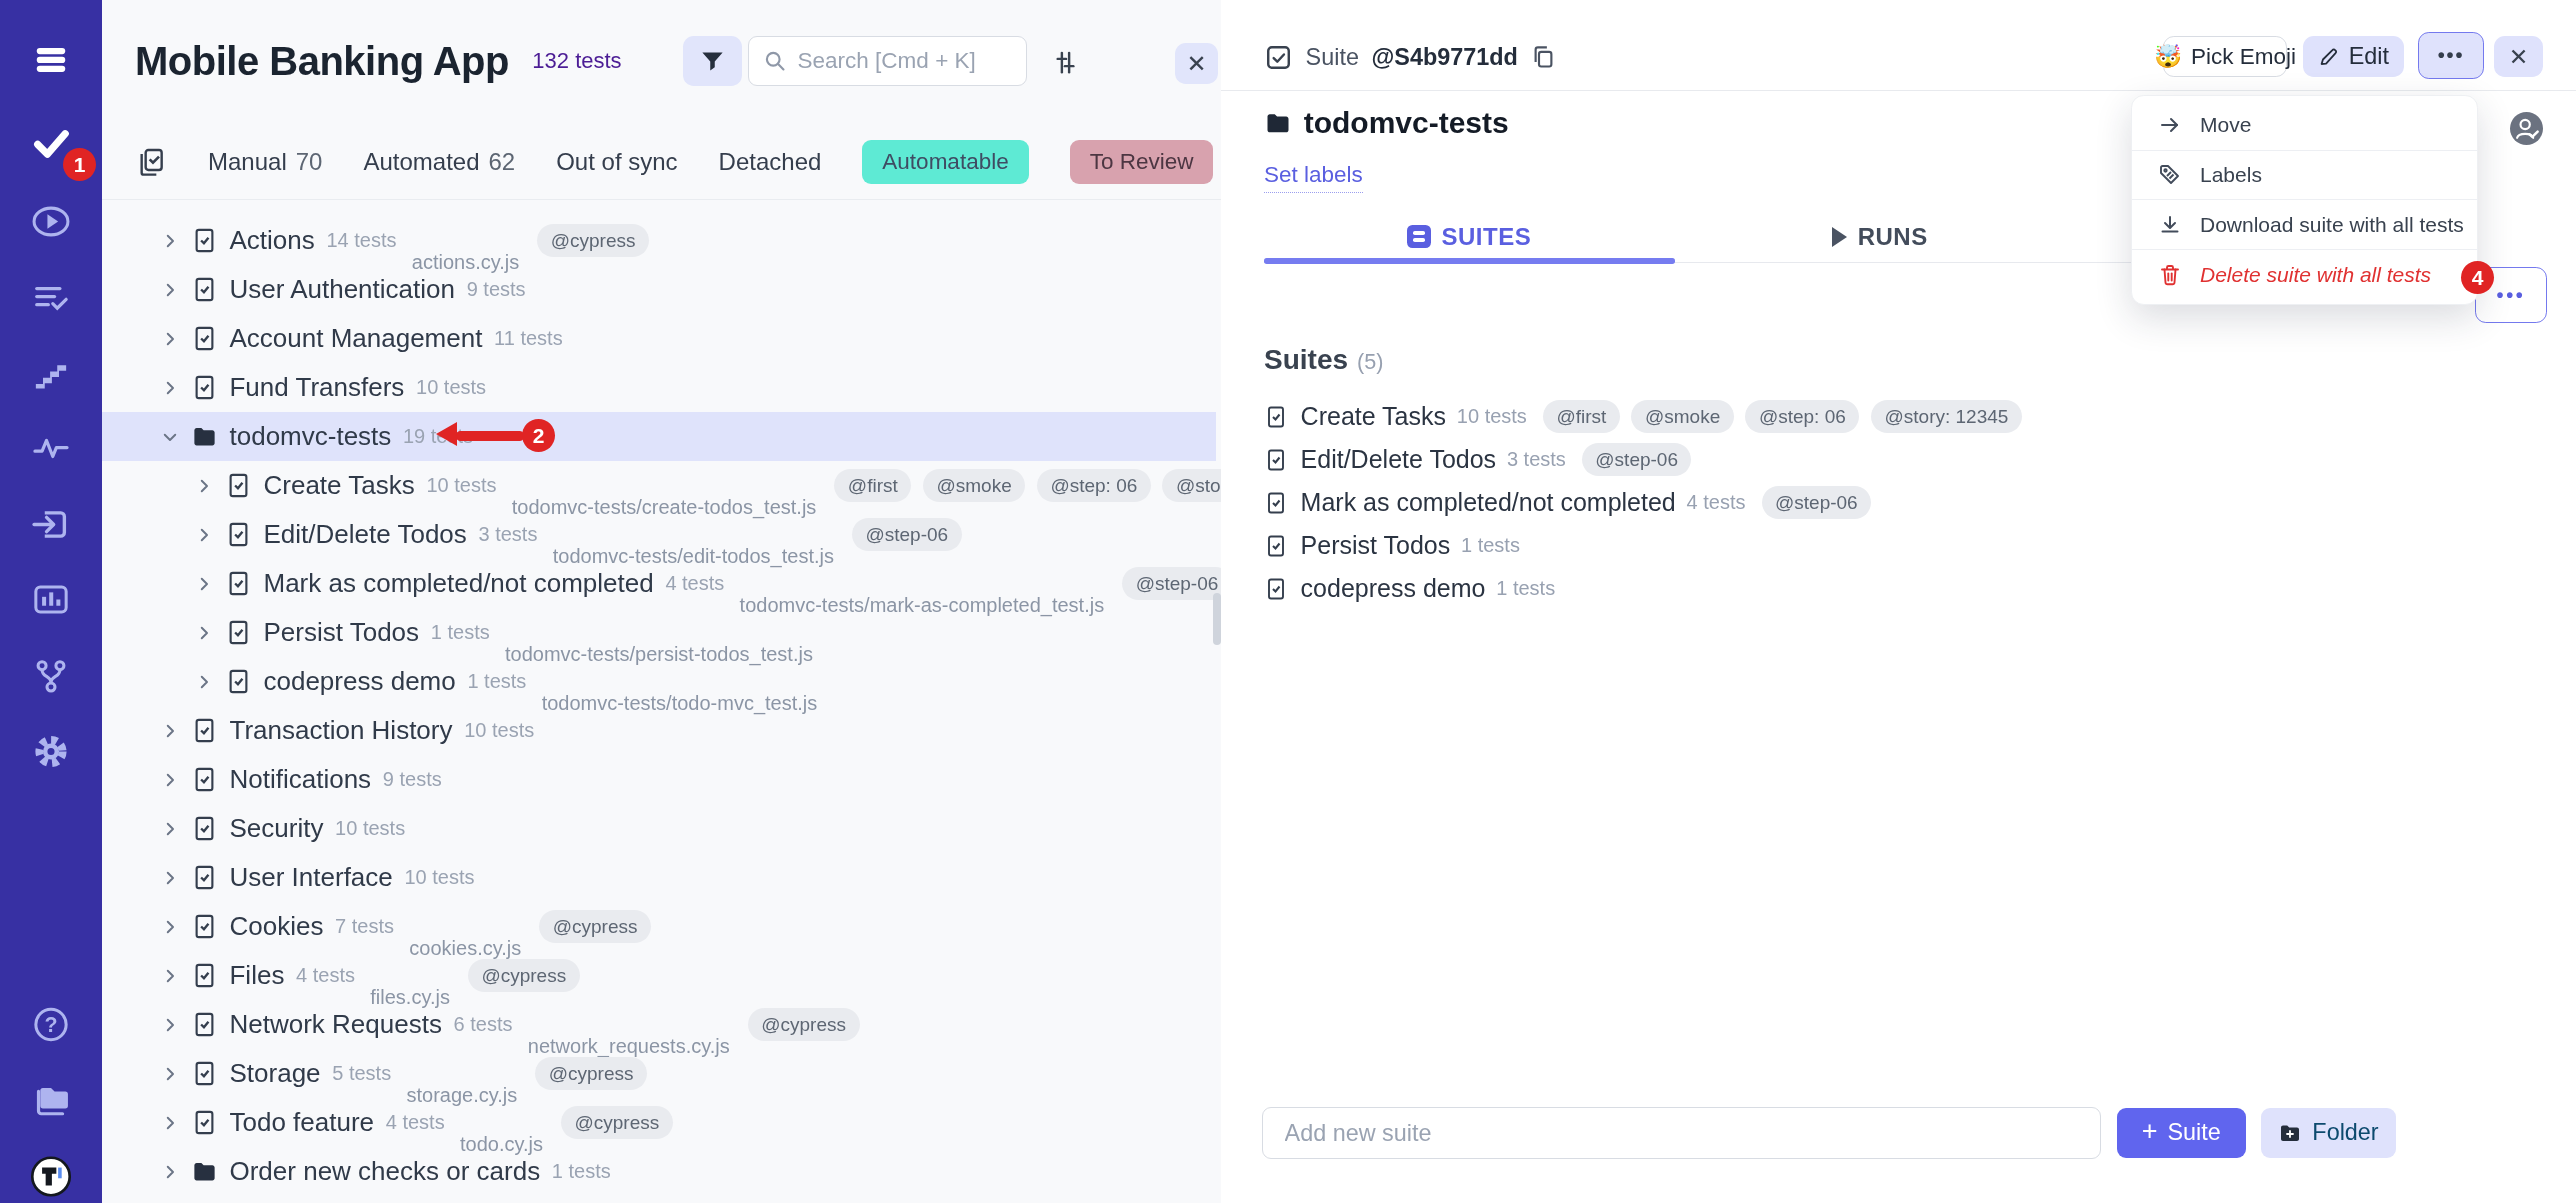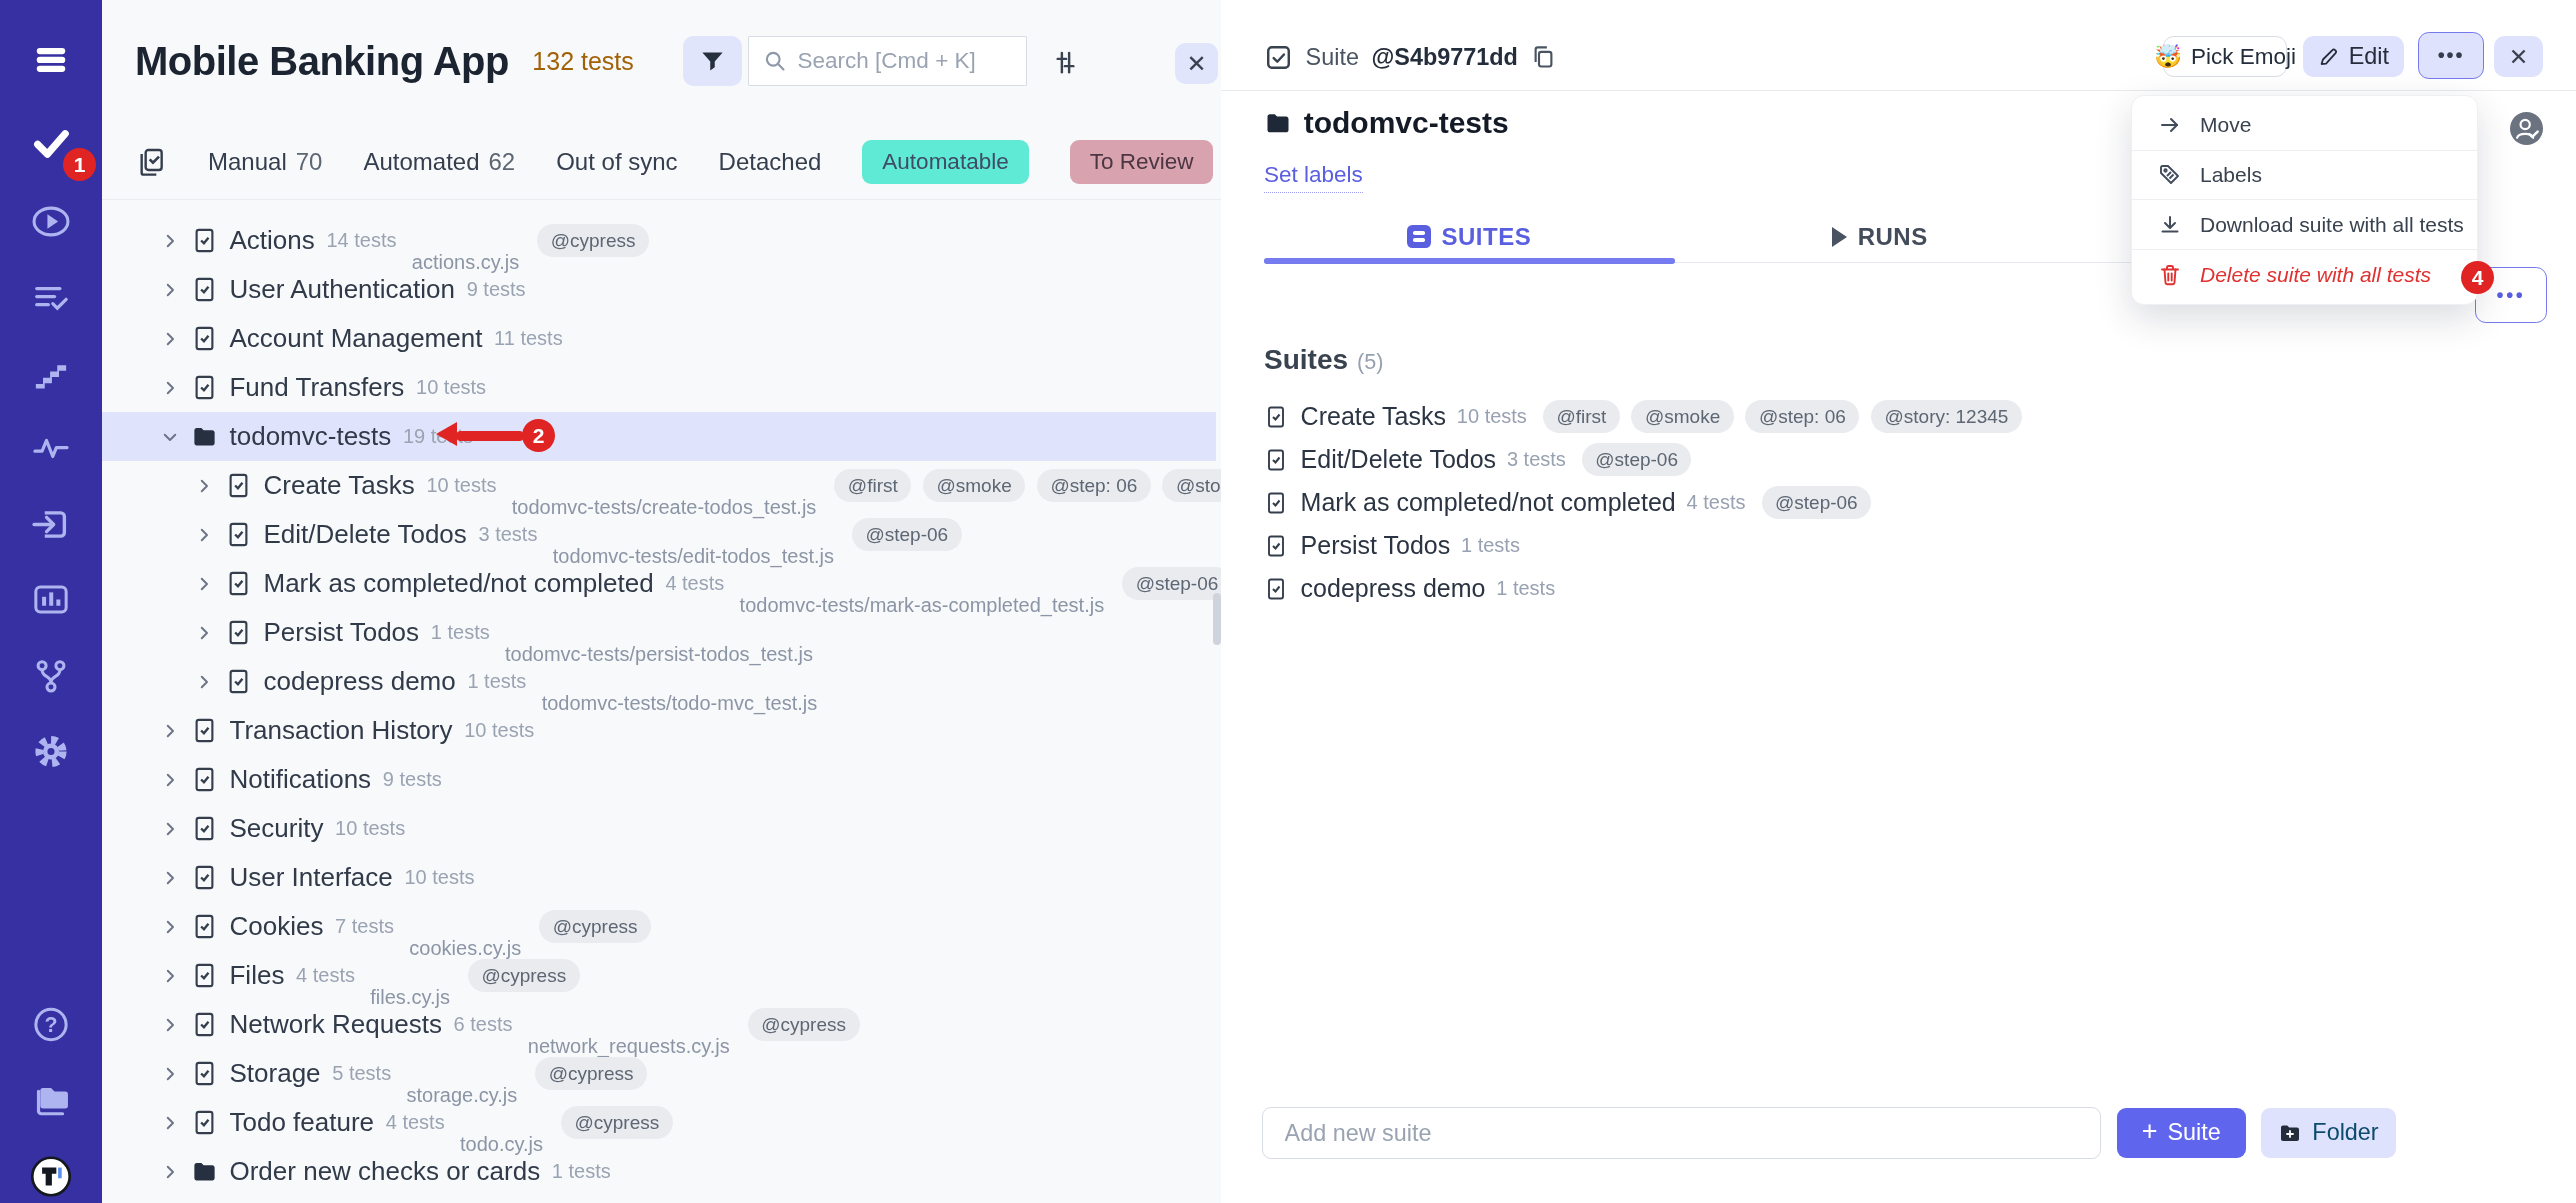--- a/index.html
+++ b/index.html
@@ -10,25 +10,25 @@
   
   #rail { position:absolute; left:0; top:0; width:102px; height:1203px; background:#3730a3; z-index:20; }
   .sb-icon { position:absolute; left:50%; transform:translateX(-50%); width:45px; height:45px;
     display:flex; align-items:center; justify-content:center; }
   .sb-icon svg { width:41px; height:41px; }
 
   
   #left-panel { position:absolute; left:102px; top:0; width:1120px; height:1203px; background:#f8f9fb; }
   #lp-header { position:absolute; left:33px; top:32px; height:58px; display:flex; align-items:center; gap:23.4px; }
   #lp-title { font-size:40px; font-weight:700; color:#1b2430; letter-spacing:-0.5px; }
-  #lp-count { font-size:25px; color:#a16207; }
+  #lp-count { font-size:22px; color:#4c1d95; }
   .sq-btn { position:absolute; border-radius:10.8px; background:#e1e5fb; display:flex; align-items:center; justify-content:center; cursor:pointer; }
   #filter-btn { left:581px; top:36px; width:59px; height:50px; }
   #search-box { position:absolute; left:646px; top:36px; width:279px; height:50px; background:#fff;
-    border:1.8px solid #d8dce3; border-radius:1px; display:flex; align-items:center; padding:0 14.4px; gap:10.8px; }
+    border:1.8px solid #d8dce3; border-radius:9px; display:flex; align-items:center; padding:0 14.4px; gap:10.8px; }
   #search-box input { border:none; outline:none; font-size:22.5px; color:#39424f; width:198px; background:transparent;
     font-family:"Liberation Sans","DejaVu Sans",sans-serif; }
   #search-box input::placeholder { color:#9aa3b2; }
   #sliders-btn { position:absolute; left:946px; top:45px; width:34px; height:34px; display:flex; align-items:center; justify-content:center; cursor:pointer; }
   #lp-close { left:1073px; top:43px; width:43px; height:41px; font-size:24px; color:#39424f; }
 
   #filter-bar { position:absolute; left:33px; top:137px; height:50px; display:flex; align-items:center; gap:41px; }
   .flt-item { font-size:24px; color:#353e4d; display:flex; gap:9px; cursor:pointer; white-space:nowrap; }
   .flt-count { color:#5d6673; }
   .flt-chip { font-size:22.5px; padding:9px 20px; border-radius:9px; cursor:pointer; white-space:nowrap; }

